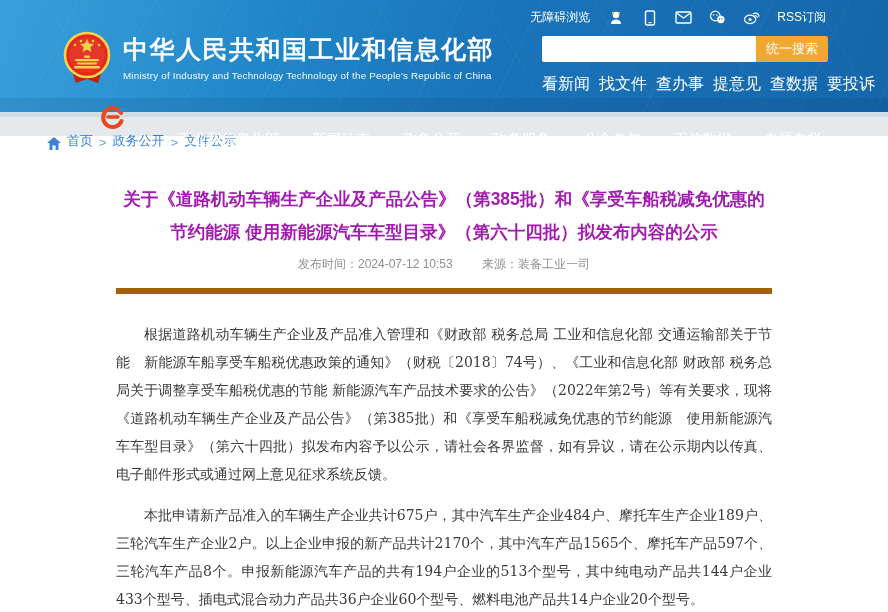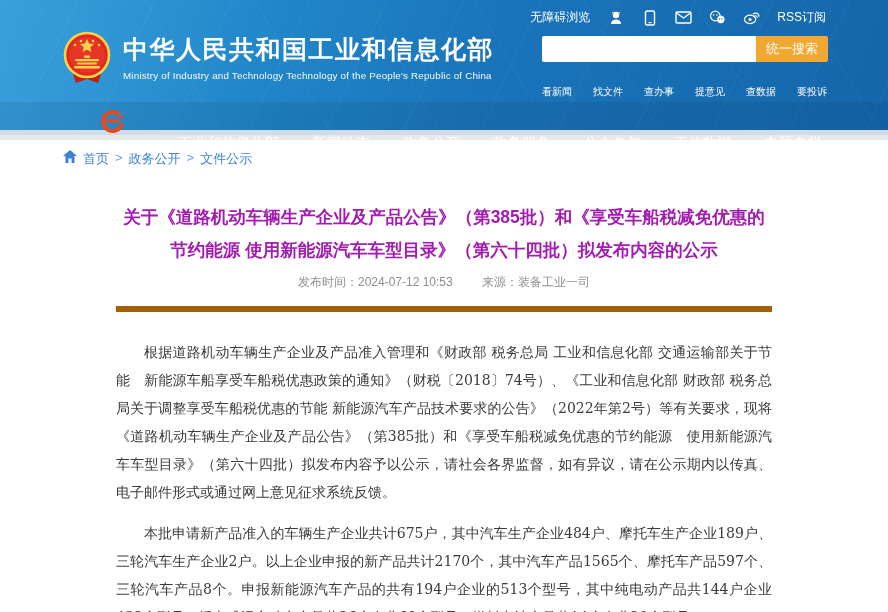--- a/index.html
+++ b/index.html
@@ -1,21 +1,21 @@
 <!DOCTYPE html>
 <html><head>
 <meta charset="utf-8">
 <style>
   * { margin:0; padding:0; box-sizing:border-box; }
   html,body { width:888px; height:612px; overflow:hidden; background:#fff; }
   body { font-family:"Liberation Sans", sans-serif; }
   .page { width:888px; height:612px; position:relative; background:#fff; }
 
   
-  .banner { position:relative; height:130px;
+  .banner { position:relative; height:112px;
     background:linear-gradient(108deg,#3aa0dc 0%, #2187c9 30%, #1a74ba 55%, #1566aa 100%); }
   .banner::after { content:""; position:absolute; inset:0; pointer-events:none;
     background:
       repeating-linear-gradient(115deg, rgba(255,255,255,0.045) 0 1px, transparent 1px 70px),
       repeating-linear-gradient(60deg, rgba(255,255,255,0.035) 0 1px, transparent 1px 95px);
   }
   .topbar { position:relative; z-index:2; display:flex; justify-content:flex-end; align-items:center;
     gap:17px; padding:9px 62px 0 0; color:#fff; font-size:12px; }
   .topbar .txt { cursor:pointer; }
   .tb-icon { width:17px; height:17px; display:inline-flex; align-items:center; justify-content:center; cursor:pointer; }
@@ -24,33 +24,33 @@
   .header-main { position:relative; z-index:2; display:flex; align-items:flex-start; padding:5px 60px 0 62px; }
   .emblem { width:50px; height:56px; flex:0 0 auto; }
   .titles { margin-left:11px; color:#fff; padding-top:2px; }
   .title-cn { font-size:25px; font-weight:bold; letter-spacing:1.5px; white-space:nowrap; }
   .title-en { font-size:9.8px; margin-top:4px; opacity:.96; letter-spacing:.2px; white-space:nowrap; }
 
   .search-area { margin-left:auto; width:286px; padding-top:5px; }
   .search-row { display:flex; }
   .search-input { flex:1; height:26px; border:none; outline:none; border-radius:2px 0 0 2px; padding:0 8px; font-size:12px; }
   .search-btn { width:72px; height:26px; border:none; background:#f0a832; color:#fff; font-size:13px; cursor:pointer; border-radius:0 2px 2px 0; font-family:"Liberation Sans",sans-serif; }
-  .quick-links { display:flex; gap:21px; margin-top:23px; font-size:10px; color:#fff; }
+  .quick-links { display:flex; gap:9px; margin-top:12px; font-size:16px; color:#fff; }
   .quick-links span { cursor:pointer; white-space:nowrap; }
 
   .navbar { position:relative; z-index:2; display:flex; align-items:center; height:38px; margin-top:3px;
     padding:0 66px 0 100px; background:rgba(8,35,70,0.10); }
   .nav-logo { width:26px; height:26px; margin-right:52px; flex:0 0 auto; }
   .nav-items { flex:1; display:flex; justify-content:space-between; color:#fff; font-size:14.5px; }
   .nav-items .nav-item { cursor:pointer; white-space:nowrap;margin-top:44px; }
 
   .strip { height:5px; background:#e9f1f7; }
 
   
-  .breadcrumb { display:flex; align-items:flex-start; gap:6px; padding:15px 0 6px 63px;
+  .breadcrumb { display:flex; align-items:flex-end; gap:6px; padding:15px 0 6px 47px;
     font-size:13px; color:#3d83d4; }
   .breadcrumb .crumb { cursor:pointer; }
   .breadcrumb .sep { color:#6fa3dc; }
   .home-ic { width:14px; height:13px; }
 
   
   .article { width:656px; margin:0 auto; }
   .art-title { margin-top:27px; text-align:center; font-weight:bold; font-size:17.5px;
     line-height:33px; color:#a21caf; }
   .art-title .tl { display:block; }

